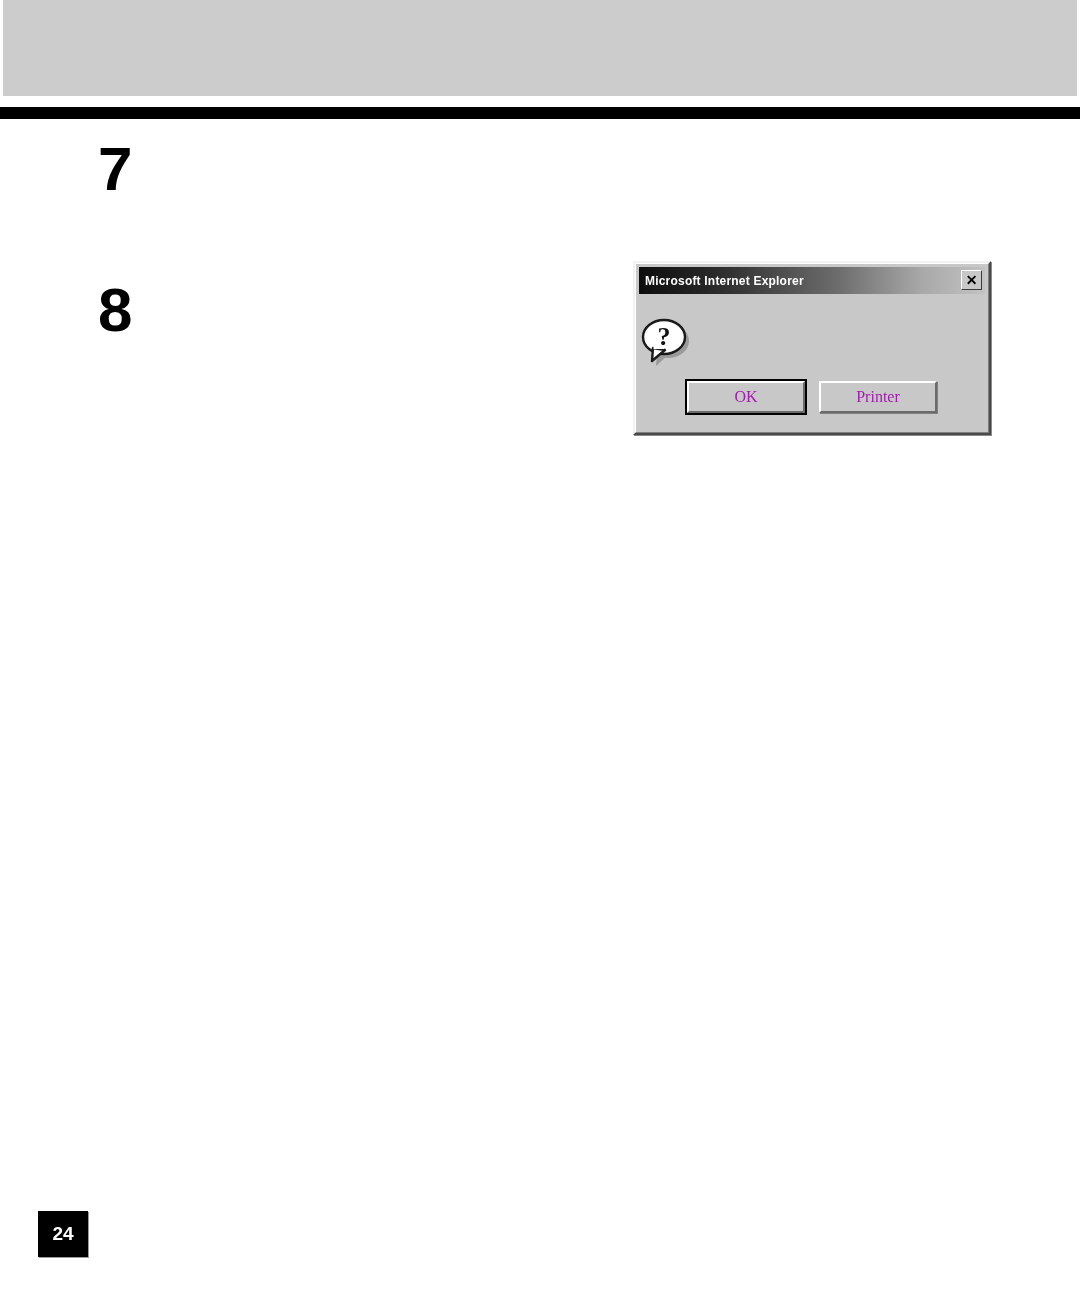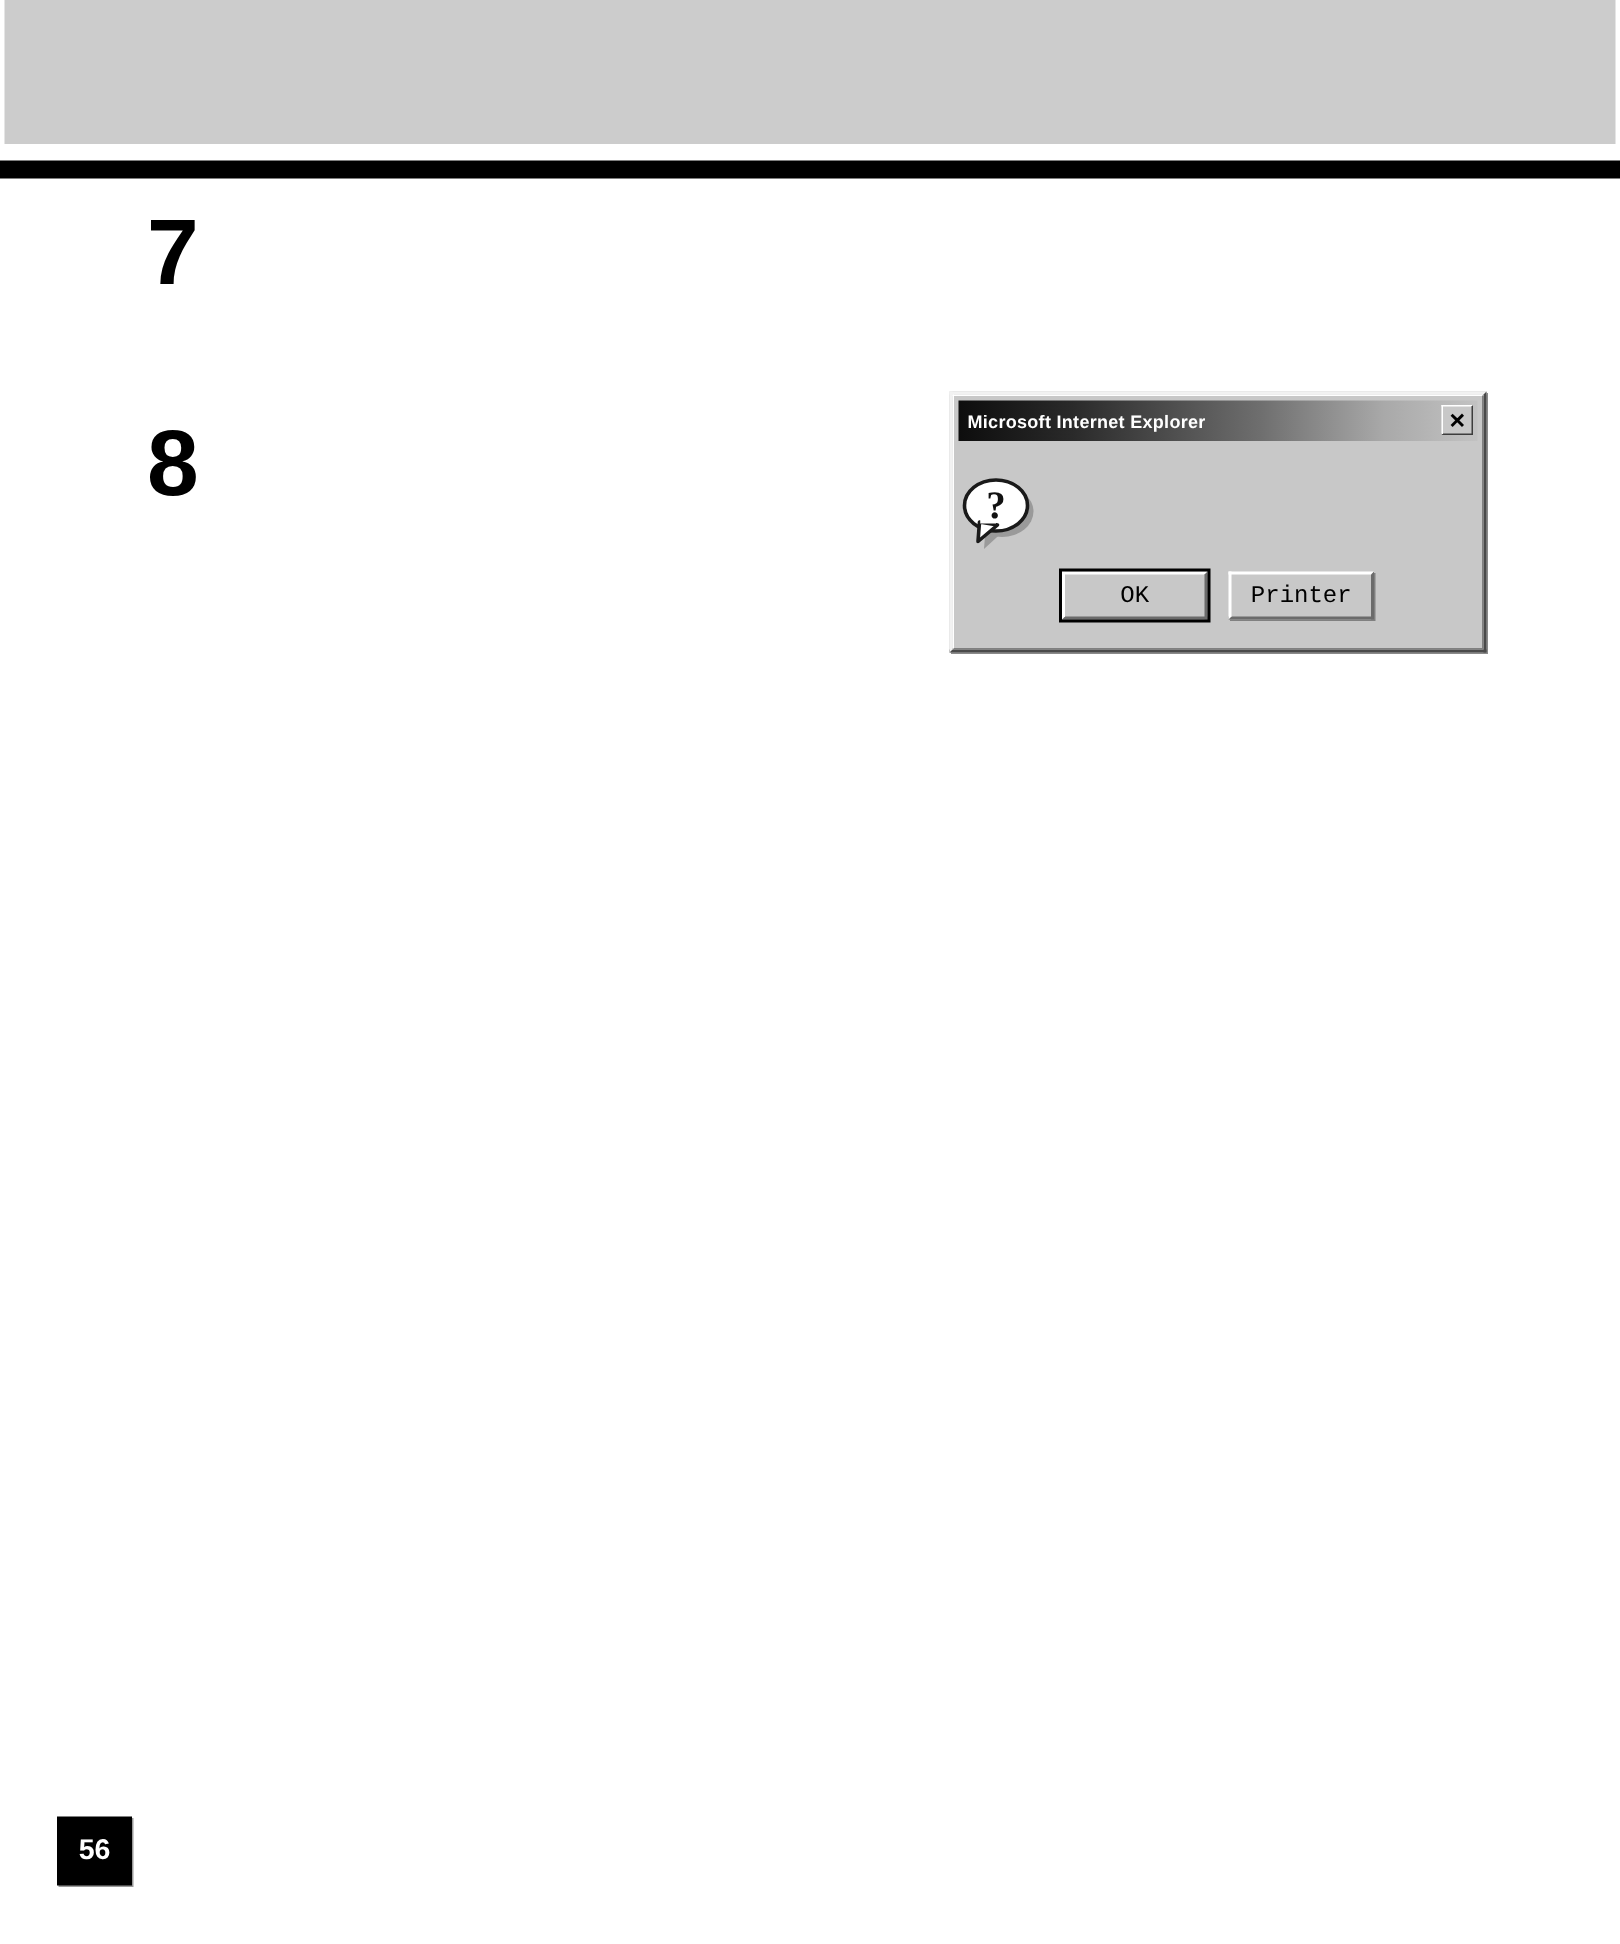--- a/index.html
+++ b/index.html
@@ -228,31 +228,31 @@
     left: 0;
     right: 0;
     bottom: 16px;
     display: flex;
     justify-content: center;
     gap: 14px;
   }
 
   .dlg-button {
     position: relative;
-    width: 97px;
+    width: 118px;
     height: 32px;
     background: #c8c8c8;
     border-top: 2px solid #ffffff;
     border-left: 2px solid #ffffff;
     border-right: 2px solid #6b6b6b;
     border-bottom: 2px solid #6b6b6b;
     box-sizing: border-box;
-    font-family: Liberation Mono, monospace;
+    font-family: Liberation Serif, serif;
     font-size: 16px;
-    color: #000000;
+    color: #a21caf;
     display: flex;
     align-items: center;
     justify-content: center;
     cursor: default;
     box-shadow: 1px 1px 0 0 #808080;
   }
 
   .dlg-button.default {
     outline: 2px solid #000000;
     outline-offset: 0px;
@@ -326,15 +326,15 @@
             <div class="dlg-button default">OK</div>
             <div class="dlg-button">Printer</div>
           </div>
 
         </div>
       </div>
     </div>
 
   </div>
 
-  <div class="page-number">56</div>
+  <div class="page-number">24</div>
 
 </div>
 
 </body></html>

